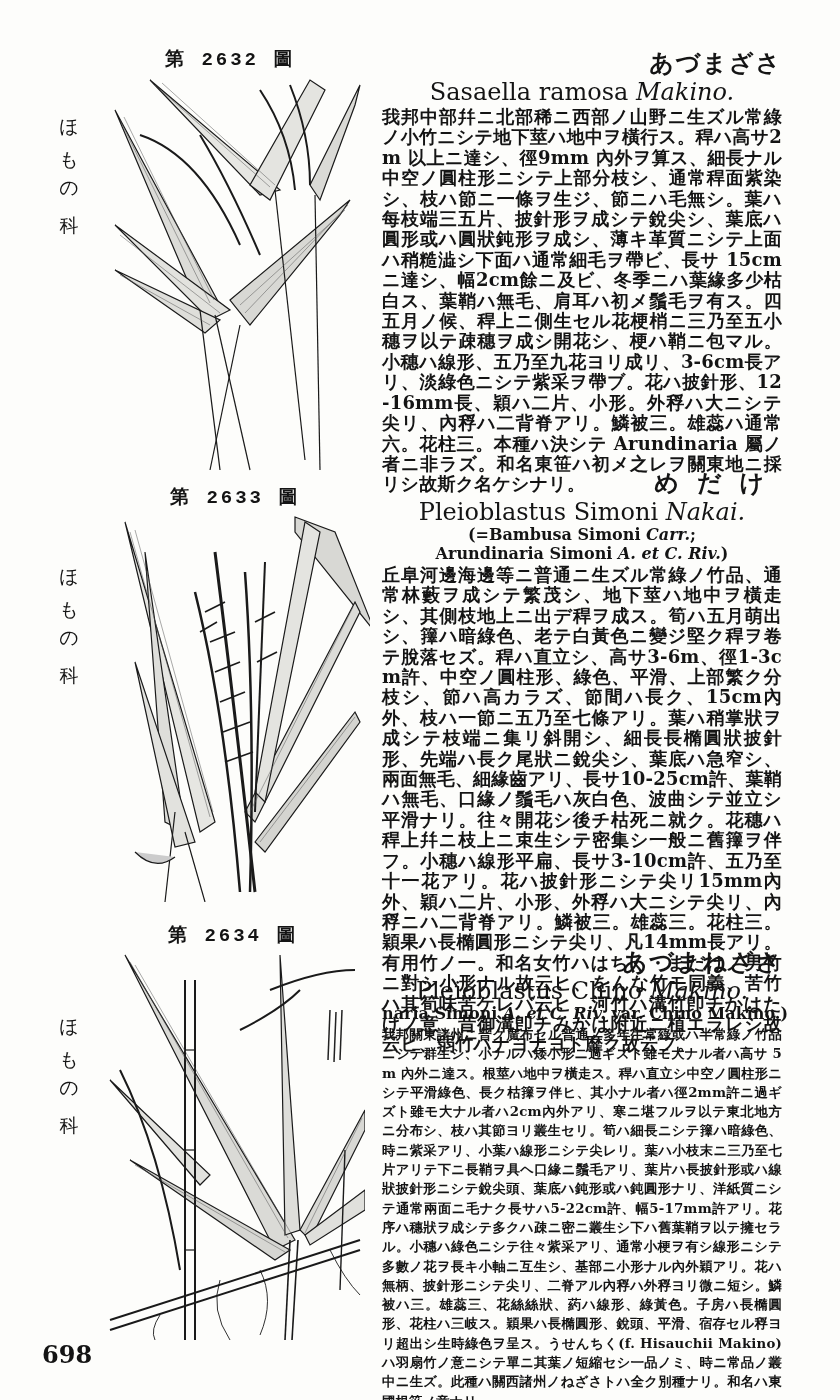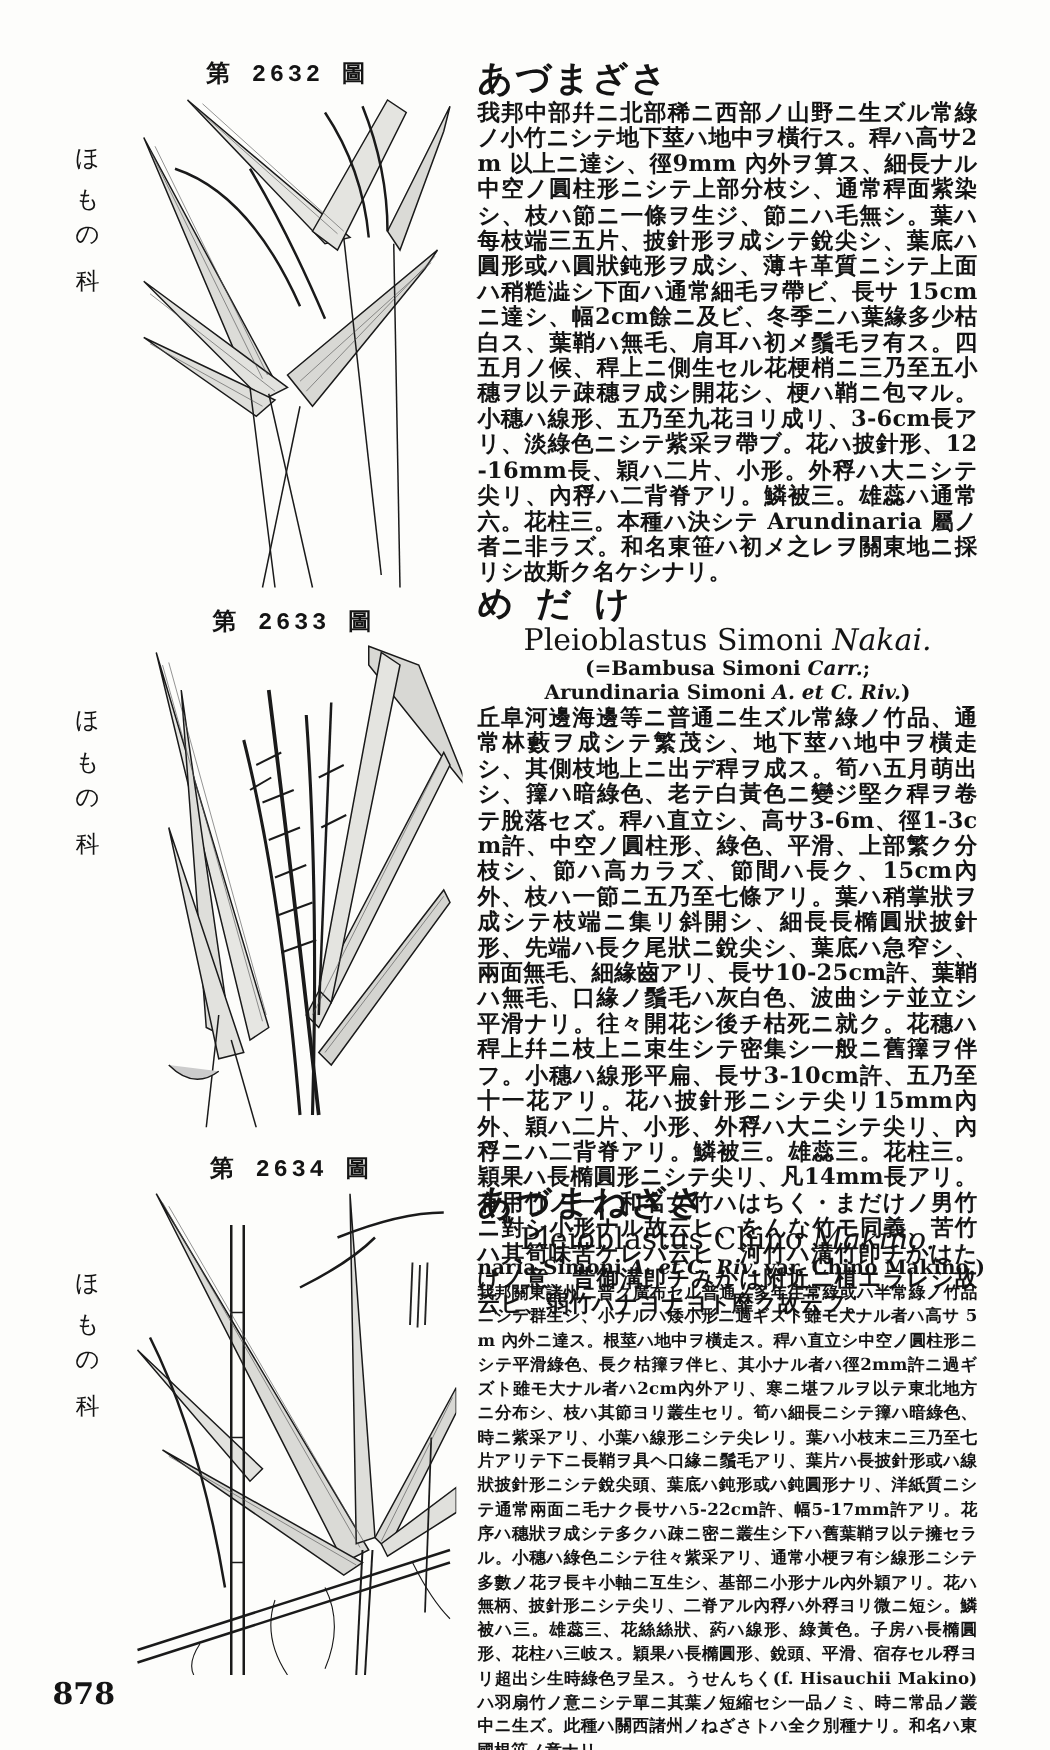--- a/index.html
+++ b/index.html
@@ -26,23 +26,23 @@
     letter-spacing: 10px;
   }
   .illus {
     position: absolute;
   }
   .illus svg { width: 100%; height: 100%; display: block; }
   .entry {
     position: absolute; left: 382px; width: 400px;
   }
   .jp-name {
-    text-align: left;
-    font-family: "DejaVu Serif", serif;
-    font-size: 28px; font-weight: bold; line-height: 32px;
+    text-align: right;
+    font-family: "DejaVu Serif", serif;
+    font-size: 24px; font-weight: bold; line-height: 32px;
     letter-spacing: 2px;
   }
   .jp-name.spaced { letter-spacing: 18px; }
   .alt-names {
     text-align: center; font-size: 16px; line-height: 20px;
     white-space: nowrap;
   }
   .sci-name {
     text-align: center; font-size: 24px; line-height: 26px;
     font-family: "DejaVu Serif", serif;
@@ -107,20 +107,24 @@
         <path d="M10 160 L110 238"></path>
           <path d="M10 200 L100 250"></path>
         <path d="M130 230 L235 135"></path>
           <path d="M135 238 L238 130"></path>
       </g>
     </svg>
   </div>
 
   <div class="entry" style="top:47px;">
     <div class="jp-name">あづまざさ</div>
+    <div class="sci-name">
+      <span>Sasaella ramosa</span>
+      <i>Makino.</i>
+    </div>
     <div class="desc">我邦中部幷ニ北部稀ニ西部ノ山野ニ生ズル常綠ノ小竹ニシテ地下莖ハ地中ヲ橫行ス。稈ハ高サ2m 以上ニ達シ、徑9mm 內外ヲ算ス、細長ナル中空ノ圓柱形ニシテ上部分枝シ、通常稈面紫染シ、枝ハ節ニ一條ヲ生ジ、節ニハ毛無シ。葉ハ每枝端三五片、披針形ヲ成シテ銳尖シ、葉底ハ圓形或ハ圓狀鈍形ヲ成シ、薄キ革質ニシテ上面ハ稍糙澁シ下面ハ通常細毛ヲ帶ビ、長サ 15cm ニ達シ、幅2cm餘ニ及ビ、冬季ニハ葉緣多少枯白ス、葉鞘ハ無毛、肩耳ハ初メ鬚毛ヲ有ス。四五月ノ候、稈上ニ側生セル花梗梢ニ三乃至五小穗ヲ以テ疎穗ヲ成シ開花シ、梗ハ鞘ニ包マル。小穗ハ線形、五乃至九花ヨリ成リ、3-6cm長アリ、淡綠色ニシテ紫采ヲ帶ブ。花ハ披針形、12-16mm長、穎ハ二片、小形。外稃ハ大ニシテ尖リ、內稃ハ二背脊アリ。鱗被三。雄蕊ハ通常六。花柱三。本種ハ決シテ Arundinaria 屬ノ者ニ非ラズ。和名東笹ハ初メ之レヲ關東地ニ採リシ故斯ク名ケシナリ。</div>
   </div>
 
   <div class="fig-label" style="left:170px; top:484px;">第 2633 圖</div>
   <div class="family-label" style="left:62px; top:555px;">ほもの科</div>
 
   <div class="illus" style="left:105px; top:512px; width:265px; height:390px;">
     <svg viewBox="0 0 265 390" fill="none" stroke="#1a1a1a" stroke-width="1.2">
       <path d="M20 10 L110 310 L95 320 Z" fill="#e6e6e2"></path>
       <path d="M40 40 L80 320 L60 310 Z" fill="#dedeDA"></path>
@@ -223,14 +227,14 @@
     <div class="sci-name">
       <span>Pleioblastus Chino</span>
       <i>Makino.</i>
     </div>
     <div class="syn">
       <span class="line"><span>naria Simoni </span><i>A. et C. Riv.</i><span> var. Chino Makino.)</span></span>
     </div>
     <div class="desc small">我邦關東諸州ニ普ク廣布セル普通ノ多年生常綠或ハ半常綠ノ竹品ニシテ群生シ、小ナルハ矮小形ニ過ギズト雖モ大ナル者ハ高サ 5m 內外ニ達ス。根莖ハ地中ヲ橫走ス。稈ハ直立シ中空ノ圓柱形ニシテ平滑綠色、長ク枯籜ヲ伴ヒ、其小ナル者ハ徑2mm許ニ過ギズト雖モ大ナル者ハ2cm內外アリ、寒ニ堪フルヲ以テ東北地方ニ分布シ、枝ハ其節ヨリ叢生セリ。筍ハ細長ニシテ籜ハ暗綠色、時ニ紫采アリ、小葉ハ線形ニシテ尖レリ。葉ハ小枝末ニ三乃至七片アリテ下ニ長鞘ヲ具ヘ口緣ニ鬚毛アリ、葉片ハ長披針形或ハ線狀披針形ニシテ銳尖頭、葉底ハ鈍形或ハ鈍圓形ナリ、洋紙質ニシテ通常兩面ニ毛ナク長サハ5-22cm許、幅5-17mm許アリ。花序ハ穗狀ヲ成シテ多クハ疎ニ密ニ叢生シ下ハ舊葉鞘ヲ以テ擁セラル。小穗ハ綠色ニシテ往々紫采アリ、通常小梗ヲ有シ線形ニシテ多數ノ花ヲ長キ小軸ニ互生シ、基部ニ小形ナル內外穎アリ。花ハ無柄、披針形ニシテ尖リ、二脊アル內稃ハ外稃ヨリ微ニ短シ。鱗被ハ三。雄蕊三、花絲絲狀、葯ハ線形、綠黃色。子房ハ長橢圓形、花柱ハ三岐ス。穎果ハ長橢圓形、銳頭、平滑、宿存セル稃ヨリ超出シ生時綠色ヲ呈ス。うせんちく(f. Hisauchii Makino)ハ羽扇竹ノ意ニシテ單ニ其葉ノ短縮セシ一品ノミ、時ニ常品ノ叢中ニ生ズ。此種ハ關西諸州ノねざさトハ全ク別種ナリ。和名ハ東國根笹ノ意ナリ。</div>
   </div>
 
-  <div class="page-number">878</div>
+  <div class="page-number">698</div>
 </div>
 
 </body></html>

